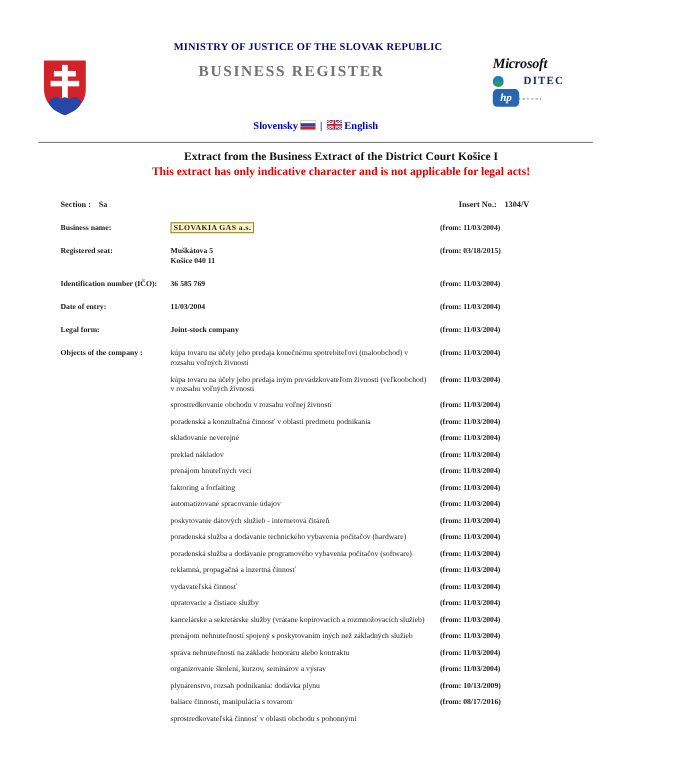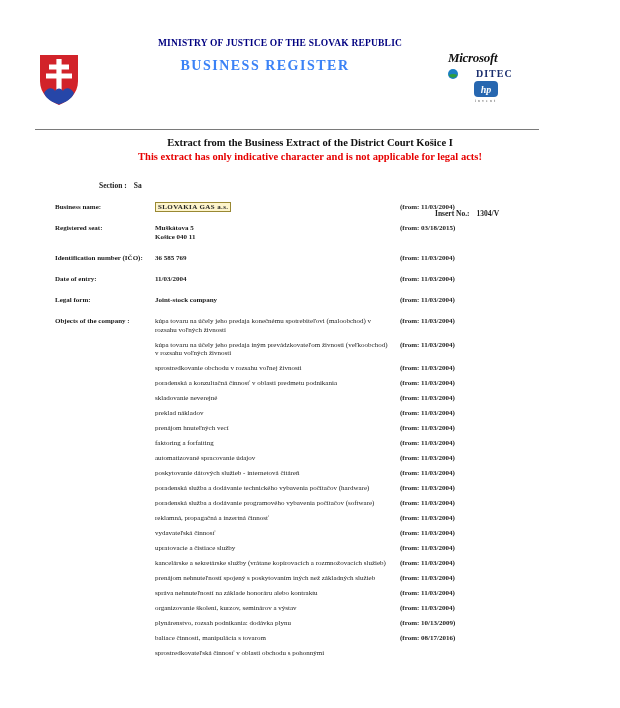--- a/index.html
+++ b/index.html
@@ -9,34 +9,34 @@
     background:#fff; font-family:Liberation Serif, serif; color:#111;
   }
   
   .ministry {
     position:absolute; top:38px; left:0; width:560px; text-align:center;
     font-size:9.5px; font-weight:bold; color:#000080; letter-spacing:.2px;
   }
   .coat { position:absolute; top:54px; left:38px; width:42px; height:52px; }
   .main-title {
     position:absolute; top:58px; left:0; width:530px; text-align:center;
-    font-size:14px; font-weight:bold; color:#3b82f6; letter-spacing:1.5px;
+    font-size:14px; font-weight:bold; color:#737373; letter-spacing:1.5px;
   }
   .sub-title {
     position:absolute; top:78px; left:0; width:530px; text-align:center;
     font-size:8.5px; font-weight:bold; color:#15152a; letter-spacing:1px;
   }
   .logos {
     position:absolute; top:50px; left:448px; width:76px;
     display:flex; flex-direction:column; gap:2px;
   }
   .ms-logo { font-size:13px; font-weight:bold; font-style:italic; color:#111; letter-spacing:-.3px; cursor:pointer; }
   .ditec-logo { display:flex; align-items:center; gap:18px; cursor:pointer; }
   .ditec-text { font-size:10px; font-weight:bold; color:#1a2e6e; letter-spacing:1px; }
-  .hp-logo { display:flex; flex-direction:column; align-items:center; cursor:pointer; }
+  .hp-logo { display:flex; flex-direction:row; align-items:center; cursor:pointer; }
   .hp-box {
     width:24px; height:16px; background:#2767b0; border-radius:4px;
     display:flex; align-items:center; justify-content:center;
     color:#fff; font-weight:bold; font-style:italic; font-size:10px;
   }
   .hp-sub { font-size:4px; letter-spacing:2px; color:#555; margin-top:1px; }
   .langbar {
     position:absolute; top:109px; left:0; width:574px; text-align:center;
     font-size:9.5px; font-weight:bold; color:#0000bb;
   }
@@ -48,22 +48,22 @@
   .extract-title {
     position:absolute; top:137px; left:0; width:620px; text-align:center;
     font-size:10.5px; font-weight:bold; color:#111;
   }
   .warning {
     position:absolute; top:151px; left:0; width:620px; text-align:center;
     font-size:10.5px; font-weight:bold; color:#e60000;
   }
   
   .meta { position:absolute; top:181px; left:0; width:620px; font-size:7.5px; font-weight:bold; color:#222; }
-  .meta .section { position:absolute; left:55px;margin-left:44px; }
-  .meta .insert  { position:absolute; left:435px;margin-top:28px; }
+  .meta .section { position:absolute; left:55px; }
+  .meta .insert  { position:absolute; left:417px; }
   .meta .val { margin-left:7px; }
   
   .table { position:absolute; top:203px; left:55px; width:470px; font-size:7px; }
   .row { display:flex; align-items:flex-start; }
   .field-row { margin-bottom:12px; line-height:9px; }
   .object-row { margin-bottom:6.5px; line-height:8.5px; }
   .col-label { width:100px; padding-right:6px; font-weight:bold; color:#1a1a1a; flex:none; }
   .col-value { width:245px; padding-right:8px; flex:none; color:#1a1a1a; }
   .field-row .col-value { font-weight:bold; }
   .object-row .col-value { font-weight:normal; color:#222; }
@@ -104,20 +104,34 @@
       <span class="ditec-text">DITEC</span>
     </div>
     <div class="hp-logo">
       <div class="hp-box">
           <span>hp</span>
         </div>
       <div class="hp-sub">invent</div>
     </div>
   </div>
 
+  <div class="langbar">
+    <a>Slovensky</a><svg width="14" height="9" viewBox="0 0 14 9">
+        <rect width="14" height="9" fill="#fff"></rect>
+        <rect y="3" width="14" height="3" fill="#2646a8"></rect>
+        <rect y="6" width="14" height="3" fill="#d2232a"></rect>
+        <rect x="0.25" y="0.25" width="13.5" height="8.5" fill="none" stroke="#999" stroke-width="0.5"></rect>
+      </svg><span class="sep">|</span><svg width="14" height="9" viewBox="0 0 14 9">
+        <rect width="14" height="9" fill="#26408c"></rect>
+        <path d="M0 0 L14 9 M14 0 L0 9" stroke="#fff" stroke-width="2.2"></path>
+        <path d="M0 0 L14 9 M14 0 L0 9" stroke="#cc1b2e" stroke-width="0.9"></path>
+        <path d="M7 0 V9 M0 4.5 H14" stroke="#fff" stroke-width="3.2"></path>
+        <path d="M7 0 V9 M0 4.5 H14" stroke="#cc1b2e" stroke-width="1.7"></path>
+      </svg><a>English</a>
+  </div>
 
   <div class="rule"></div>
 
   <div class="extract-title">Extract from the Business Extract of the District Court Košice I</div>
   <div class="warning">This extract has only indicative character and is not applicable for legal acts!</div>
 
   <div class="meta">
     <span class="section"><span>Section :</span><span class="val">Sa</span></span>
     <span class="insert"><span>Insert No.:</span><span class="val">1304/V</span></span>
   </div>

